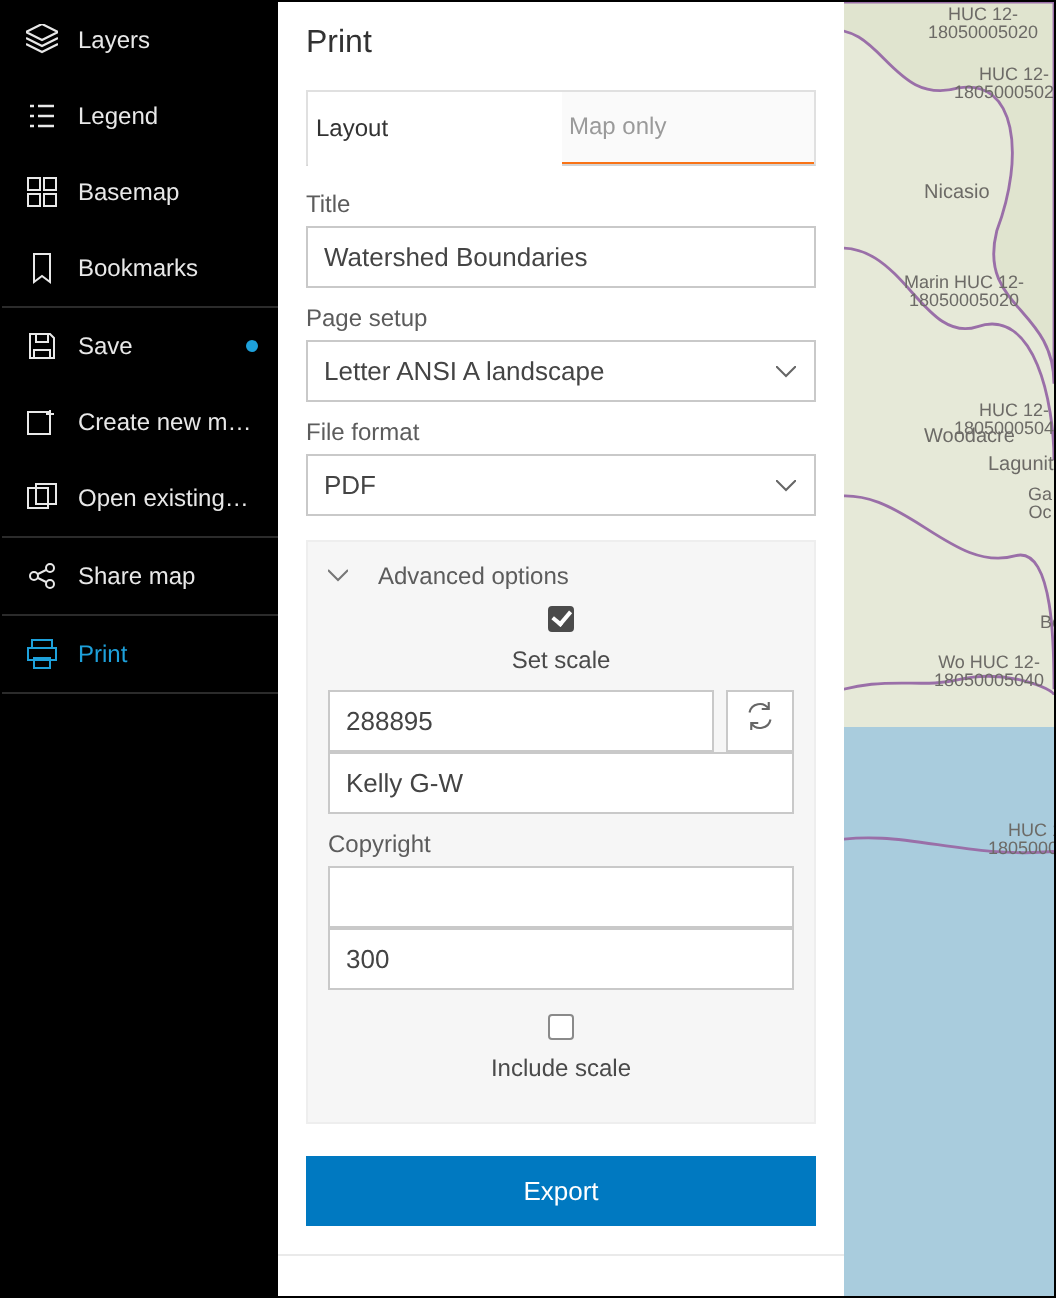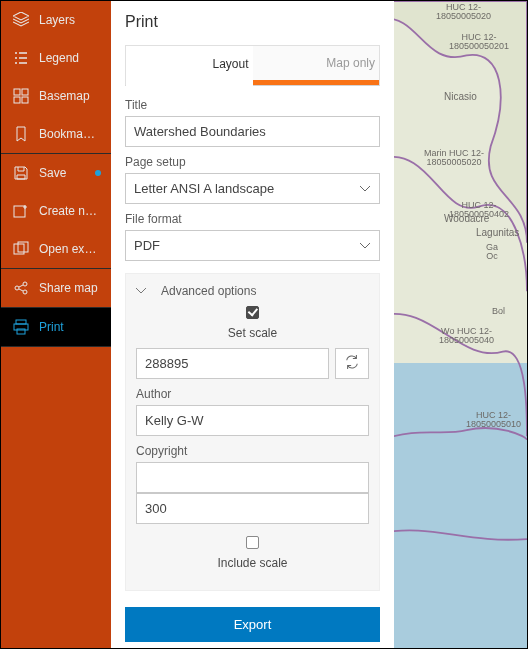--- a/index.html
+++ b/index.html
@@ -1,55 +1,55 @@
 <!DOCTYPE html>
 <html><head>
 <meta charset="utf-8">
 <style>
   * { box-sizing: border-box; margin: 0; padding: 0; font-family: "Segoe UI", Arial, sans-serif; }
   html, body { width: 528px; height: 649px; overflow: hidden; }
   .app { display: flex; width: 100%; height: 100%; border: 1px solid #000; }
   
-  .sidebar { width: 110px; background: #c2410c; color: #e8e8e8; display: flex; flex-direction: column; font-size: 12px; }
+  .sidebar { width: 138px; background: #000000; color: #e8e8e8; display: flex; flex-direction: column; font-size: 12px; }
   .side-group { border-bottom: 1px solid #2b2b2b; }
   .side-item { display: flex; align-items: center; gap: 10px; padding: 11px 12px; cursor: pointer; position: relative; }
   .side-item.active { background: #000; color: #1ea1db; }
   .side-item .icon { width: 16px; height: 16px; display: flex; align-items: center; justify-content: center; flex-shrink: 0; }
   .side-item .lbl { white-space: nowrap; overflow: hidden; text-overflow: ellipsis; }
   .dot { position: absolute; right: 10px; width: 6px; height: 6px; border-radius: 50%; background: #1ea1db; }
   
   .panel { width: 283px; background: #fff; display: flex; flex-direction: column; overflow-y: auto; }
   .panel::-webkit-scrollbar { width: 0; }
   .panel-header { font-size: 16px; color: #323232; padding: 12px 14px 8px; }
   .pad { padding: 0 14px 14px; }
   .tabs { display: flex; border: 1px solid #e0e0e0; border-bottom: 1px solid #d4d4d4; margin: 6px 0 12px; }
-  .tab { flex: 1; text-align: right; font-size: 12px; padding: 10px 4px; color: #9a9a9a; cursor: pointer; }
+  .tab { flex: 1; text-align: left; font-size: 12px; padding: 10px 4px; color: #9a9a9a; cursor: pointer; }
   .tab.active { color: #323232; background: #fff; border-bottom: 2px solid #fff; position: relative; top: 1px; }
-  .tab:not(.active) { background: #fafafa; border-bottom: 5px solid #f97316; }
+  .tab:not(.active) { background: #fafafa; border-bottom: 1px solid #f97316; }
   .field-label { font-size: 12px; color: #5c5c5c; margin: 8px 0 4px; }
   .text-input { width: 100%; border: 1px solid #c9c9c9; background: #fff; font-size: 13px; color: #444; padding: 7px 8px; }
   .select-wrap { position: relative; }
   .select-wrap .caret { position: absolute; right: 10px; top: 50%; transform: translateY(-50%); pointer-events: none; }
   .caret svg { display: block; }
   .adv-box { background: #f6f6f6; border: 1px solid #eee; margin-top: 12px; padding: 10px 10px 12px; }
   .adv-toggle { display: flex; align-items: center; gap: 15px; font-size: 12px; color: #5c5c5c; cursor: pointer; margin-bottom: 8px; }
   .check-row { display: flex; align-items: center; gap: 7px; font-size: 12px; color: #4a4a4a; margin: 4px 0 8px; flex-direction: column; }
   .check { width: 13px; height: 13px; border: 1px solid #8a8a8a; border-radius: 2px; display: inline-flex; align-items: center; justify-content: center; background: #fff; }
   .check.checked { background: #4b4b4b; border-color: #4b4b4b; }
   .check.checked::after { content: ""; width: 4px; height: 7px; border: solid #fff; border-width: 0 2px 2px 0; transform: rotate(40deg) translate(-1px,-1px); }
   .scale-row { display: flex; gap: 6px; }
   .scale-row .text-input { flex: 1; }
   .refresh-btn { width: 34px; border: 1px solid #c9c9c9; background: #fff; display: flex; align-items: center; justify-content: center; cursor: pointer; }
   .export-btn { width: 100%; background: #0079c1; color: #fff; border: none; font-size: 13px; padding: 10px 0; margin-top: 16px; cursor: pointer; }
   .exported { border-top: 1px solid #eaeaea; padding: 12px 14px; }
   
   .map { flex: 1; position: relative; overflow: hidden; background: linear-gradient(180deg, #e6e9d8 0%, #e6e9d8 56%, #a9ccdd 56%, #a9ccdd 100%); }
   .map svg { position: absolute; inset: 0; }
   .map-label { position: absolute; font-size: 9px; color: #6c6a66; text-align: center; line-height: 1.05; white-space: nowrap; }
-  .map-place { position: absolute; font-size: 10px; color: #6c6a66; margin-left: 10px; }
+  .map-place { position: absolute; font-size: 10px; color: #6c6a66; }
 </style>
 </head>
 <body>
 
 <div class="app">
 
   <div class="sidebar">
     <div class="side-group">
       <div class="side-item">
         <span class="icon">
@@ -187,21 +187,20 @@
         </div>
         <div class="scale-row">
           <input class="text-input" value="288895" style="">
           <div class="refresh-btn">
             <span><svg width="14" height="14" viewBox="0 0 16 16">
                   <path d="M2 6a6 6 0 0 1 11-2M14 10a6 6 0 0 1-11 2 M13 0v4h-4 M3 16v-4h4" fill="none" stroke="#666" stroke-width="1.2"></path>
                 </svg></span>
           </div>
         </div>
 
-        <div class="field-label">Author</div>
         <input class="text-input" value="Kelly G-W" style="">
 
         <div class="field-label">Copyright</div>
         <input class="text-input" value="" style="">
 
         <input class="text-input" value="300" style="">
 
         <div class="check-row" style="margin-top:12px;">
           <span class="check"></span>
           <span>Include scale</span>
@@ -221,21 +220,21 @@
     <svg viewBox="0 0 110 649" preserveAspectRatio="none">
       <path d="M-10 15 C20 10 25 55 60 45 C90 40 95 80 80 120 C70 160 110 160 110 200 L110 0 L-10 0 Z" fill="#e0e4cf" stroke="#9a6fa8" stroke-width="1.5"></path>
       <path d="M-10 130 C30 120 40 180 70 170 C100 160 110 210 110 240" fill="none" stroke="#9a6fa8" stroke-width="1.5"></path>
       <path d="M-10 260 C30 250 55 300 90 290 C110 285 110 340 110 360" fill="none" stroke="#9a6fa8" stroke-width="1.5"></path>
       <path d="M-10 363 C20 352 40 360 60 355 C85 349 110 360 110 363" fill="none" stroke="#9a6fa8" stroke-width="1.5"></path>
       <path d="M-10 440 C30 432 60 449 110 445" fill="none" stroke="#9a6fa8" stroke-width="1.5"></path>
     </svg>
     <div id="map-labels">
         <div class="map-label" style="left: 42px; top: 2px;">HUC 12-<br>18050005020</div>
         <div class="map-label" style="left: 55px; top: 32px;">HUC 12-<br>180500050201</div>
-        <div class="map-label" style="left: 30px; top: 136px; margin-top: 12px;">Marin HUC 12-<br>18050005020</div>
+        <div class="map-label" style="left: 30px; top: 136px;">Marin HUC 12-<br>18050005020</div>
         <div class="map-label" style="left: 55px; top: 200px;">HUC 12-<br>180500050402</div>
         <div class="map-label" style="left: 92px; top: 242px;">Ga<br>Oc</div>
         <div class="map-label" style="left: 98px; top: 306px;">Bol</div>
         <div class="map-label" style="left: 45px; top: 326px;">Wo HUC 12-<br>18050005040</div>
         <div class="map-label" style="left: 72px; top: 410px;">HUC 12-<br>18050005010</div>
         <div class="map-place" style="left: 40px; top: 90px;">Nicasio</div>
         <div class="map-place" style="left: 40px; top: 212px;">Woodacre</div>
         <div class="map-place" style="left: 72px; top: 226px;">Lagunitas</div>
       </div>
   </div>

